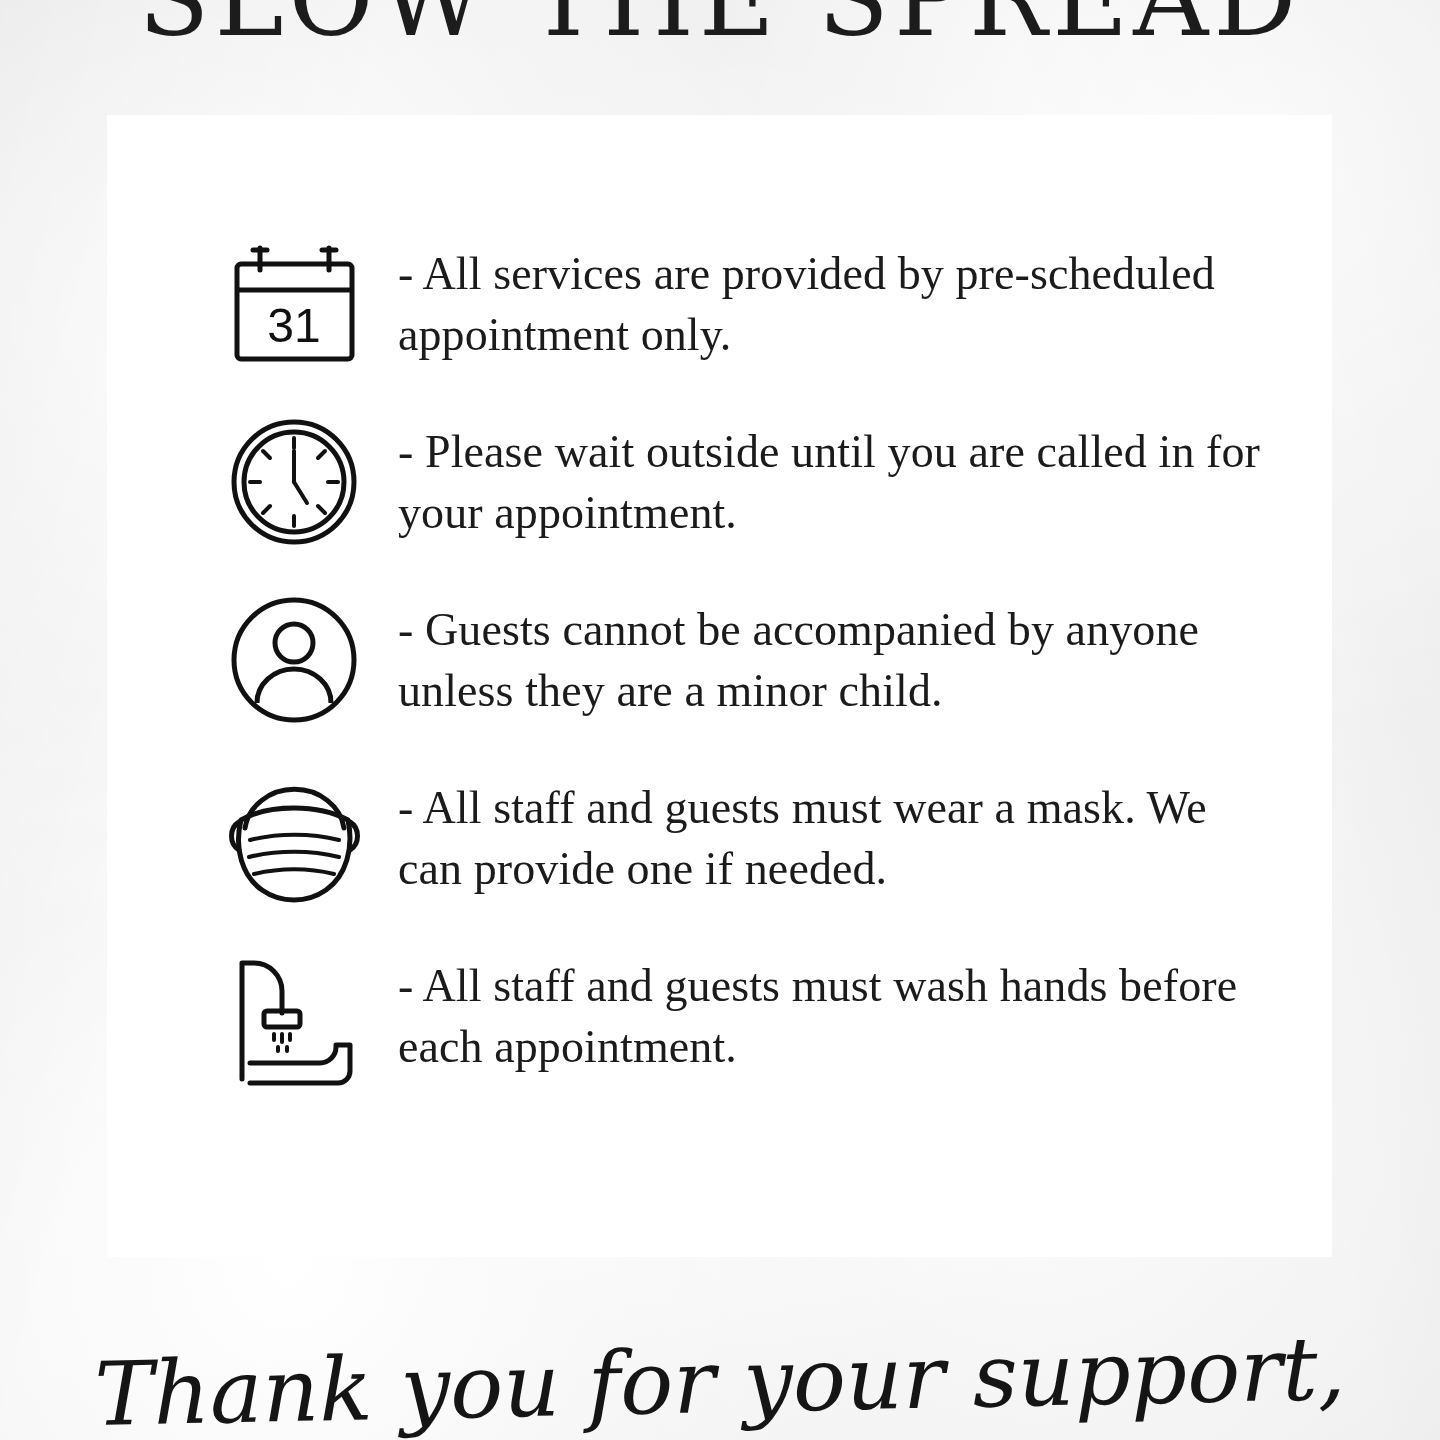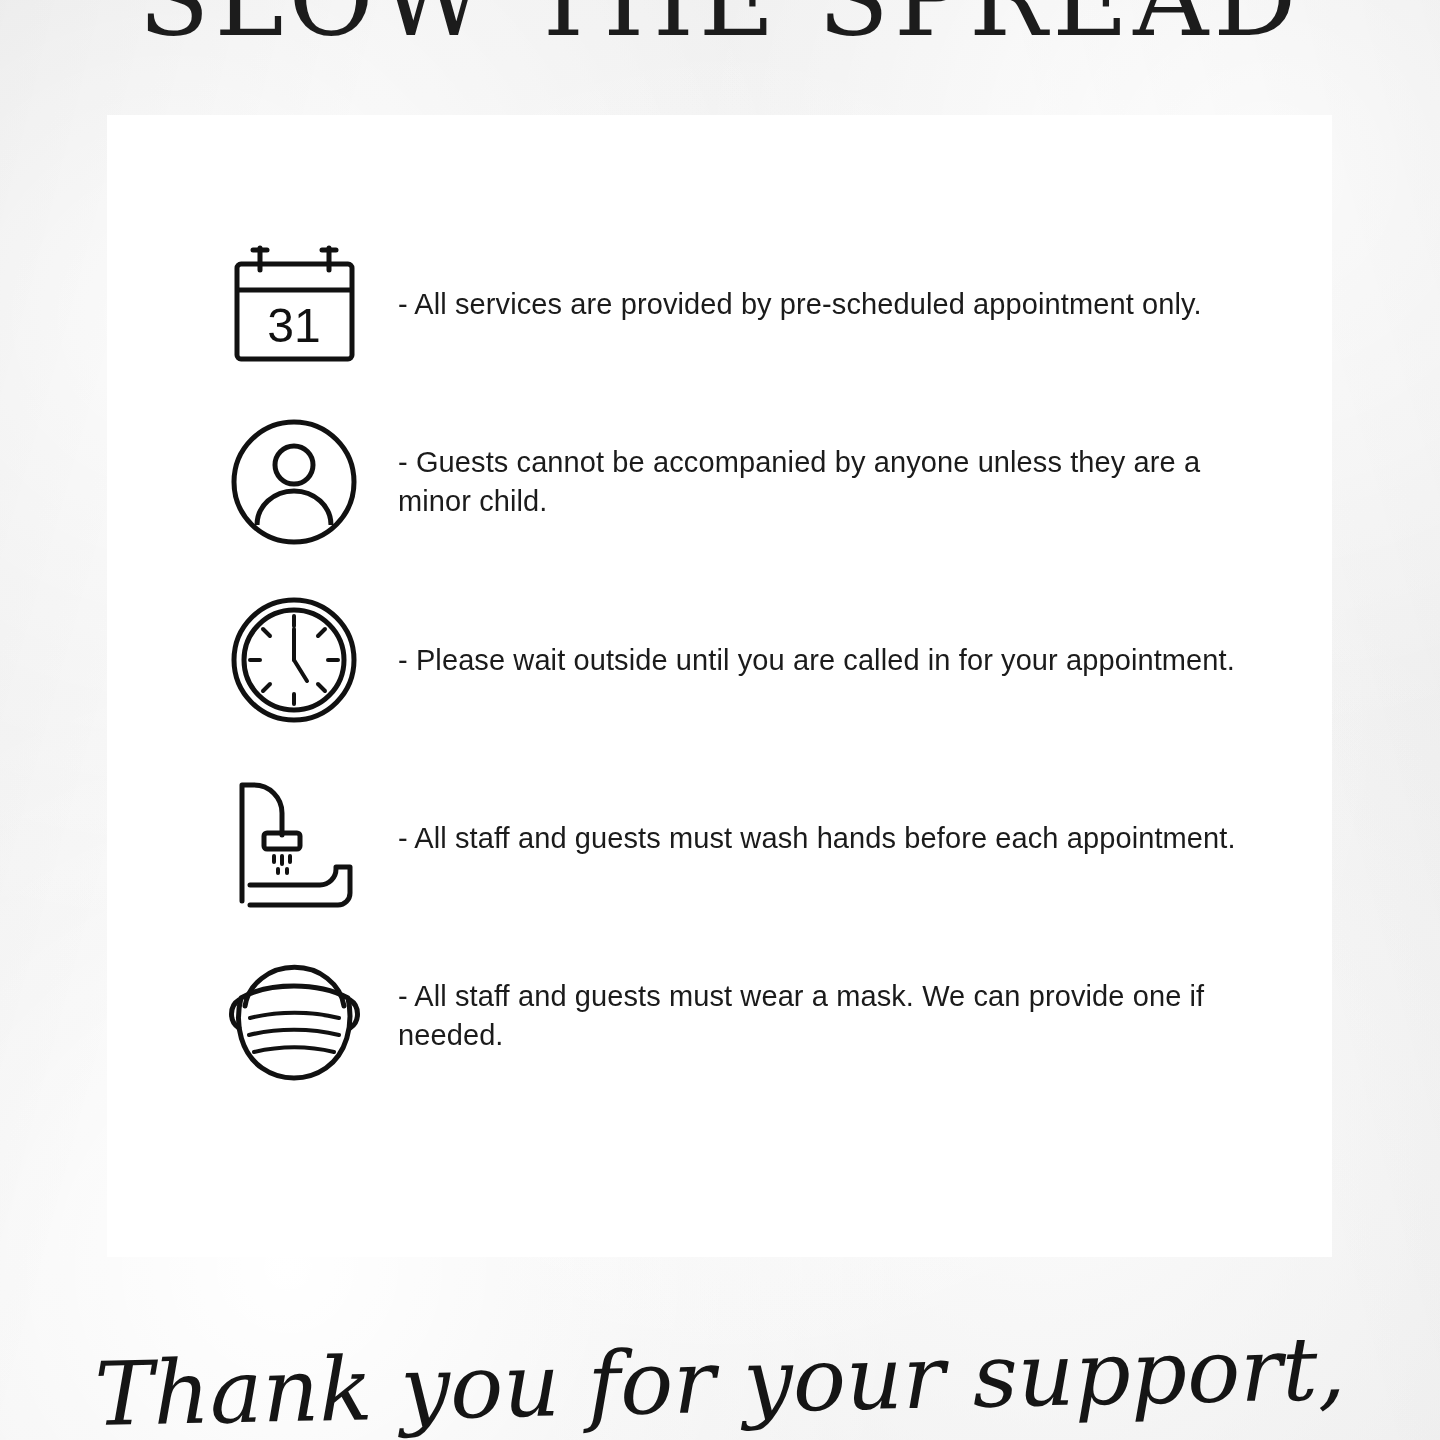--- a/index.html
+++ b/index.html
@@ -82,22 +82,22 @@
     width: 175px;
     flex: 0 0 175px;
     display: flex;
     align-items: flex-start;
     justify-content: center;
     color: #111;
   }
 
   .rule-text {
     flex: 1 1 auto;
-    font-family: Liberation Sans, sans-serif;
-    font-size: 29px;
+    font-family: Liberation Serif, serif;
+    font-size: 46px;
     line-height: 1.33;
     color: #1b1b1b;
     letter-spacing: 0.1px;
     padding-left: 16px;
     padding-right: 6px;
   }
 
   .signoff {
     position: absolute;
     left: 0;
@@ -130,31 +130,20 @@
             <rect x="10" y="22" width="115" height="95" rx="4"></rect>
             <line x1="10" y1="48" x2="125" y2="48"></line>
             <path d="M33 28 V6" stroke-linecap="round"></path>
             <path d="M102 28 V6" stroke-linecap="round"></path>
             <path d="M26 8 h14" stroke-linecap="round"></path>
             <path d="M95 8 h14" stroke-linecap="round"></path>
             <text x="67" y="100" font-family="Liberation Sans, sans-serif" font-size="48" fill="#111" stroke="none" text-anchor="middle">31</text>
           </svg>
         </div>
         <div class="rule-text">- All services are provided by pre-scheduled appointment only.</div>
-      </div>
-
-      <div class="rule">
-        <div class="rule-icon">
-          <svg width="135" height="135" viewBox="0 0 135 135" fill="none" stroke="#111" stroke-width="5">
-            <circle cx="67" cy="67" r="60"></circle>
-            <circle cx="67" cy="50" r="19"></circle>
-            <path d="M30 110 a37 34 0 0 1 74 0"></path>
-          </svg>
-        </div>
-        <div class="rule-text">- Guests cannot be accompanied by anyone unless they are a minor child.</div>
       </div>
 
       <div class="rule">
         <div class="rule-icon">
           <svg width="135" height="135" viewBox="0 0 135 135" fill="none" stroke="#111" stroke-width="5">
             <circle cx="67" cy="67" r="60"></circle>
             <circle cx="67" cy="67" r="50"></circle>
             <g stroke-width="4" stroke-linecap="round">
               <line x1="67" y1="23" x2="67" y2="33"></line>
               <line x1="67" y1="101" x2="67" y2="111"></line>
@@ -167,49 +156,60 @@
             </g>
             <line x1="67" y1="67" x2="67" y2="36" stroke-width="4" stroke-linecap="round"></line>
             <line x1="67" y1="67" x2="80" y2="88" stroke-width="4" stroke-linecap="round"></line>
           </svg>
         </div>
         <div class="rule-text">- Please wait outside until you are called in for your appointment.</div>
       </div>
 
       <div class="rule">
         <div class="rule-icon">
+          <svg width="135" height="135" viewBox="0 0 135 135" fill="none" stroke="#111" stroke-width="5">
+            <circle cx="67" cy="67" r="60"></circle>
+            <circle cx="67" cy="50" r="19"></circle>
+            <path d="M30 110 a37 34 0 0 1 74 0"></path>
+          </svg>
+        </div>
+        <div class="rule-text">- Guests cannot be accompanied by anyone unless they are a minor child.</div>
+      </div>
+
+      <div class="rule">
+        <div class="rule-icon">
+          <svg width="155" height="145" viewBox="0 0 155 145" fill="none" stroke="#111" stroke-width="5" stroke-linecap="round" stroke-linejoin="round">
+            <path d="M28 62 a50 45 0 0 1 99 0"></path>
+            <path d="M22 56 c-10 6 -10 22 0 28"></path>
+            <path d="M133 56 c10 6 10 22 0 28"></path>
+            <path d="M24 54 c14 -8 34 -12 53 -12 s39 4 54 12 c6 28 -2 56 -22 70 c-10 7 -22 10 -32 10 s-22 -3 -32 -10 c-20 -14 -28 -42 -21 -70 z"></path>
+            <path d="M33 74 c28 -7 61 -7 89 0" stroke-width="4"></path>
+            <path d="M32 91 c28 -7 62 -7 90 0" stroke-width="4"></path>
+            <path d="M37 108 c26 -6 55 -6 80 0" stroke-width="4"></path>
+          </svg>
+        </div>
+        <div class="rule-text">- All staff and guests must wear a mask. We can provide one if needed.</div>
+      </div>
+
+      <div class="rule">
+        <div class="rule-icon">
           <svg width="150" height="150" viewBox="0 0 150 150" fill="none" stroke="#111" stroke-width="5" stroke-linecap="round" stroke-linejoin="round">
             <path d="M22 138 V22 h12 a28 28 0 0 1 28 28 v22"></path>
             <rect x="44" y="70" width="36" height="16" rx="3"></rect>
             <g stroke-width="4">
               <line x1="54" y1="93" x2="54" y2="99"></line>
               <line x1="62" y1="93" x2="62" y2="101"></line>
               <line x1="70" y1="93" x2="70" y2="99"></line>
               <line x1="58" y1="106" x2="58" y2="110"></line>
               <line x1="67" y1="106" x2="67" y2="110"></line>
             </g>
             <path d="M30 122 h70 a16 16 0 0 0 16 -16 v-2 h14 v26 a12 12 0 0 1 -12 12 H30"></path>
           </svg>
         </div>
         <div class="rule-text">- All staff and guests must wash hands before each appointment.</div>
       </div>
 
-      <div class="rule">
-        <div class="rule-icon">
-          <svg width="155" height="145" viewBox="0 0 155 145" fill="none" stroke="#111" stroke-width="5" stroke-linecap="round" stroke-linejoin="round">
-            <path d="M28 62 a50 45 0 0 1 99 0"></path>
-            <path d="M22 56 c-10 6 -10 22 0 28"></path>
-            <path d="M133 56 c10 6 10 22 0 28"></path>
-            <path d="M24 54 c14 -8 34 -12 53 -12 s39 4 54 12 c6 28 -2 56 -22 70 c-10 7 -22 10 -32 10 s-22 -3 -32 -10 c-20 -14 -28 -42 -21 -70 z"></path>
-            <path d="M33 74 c28 -7 61 -7 89 0" stroke-width="4"></path>
-            <path d="M32 91 c28 -7 62 -7 90 0" stroke-width="4"></path>
-            <path d="M37 108 c26 -6 55 -6 80 0" stroke-width="4"></path>
-          </svg>
-        </div>
-        <div class="rule-text">- All staff and guests must wear a mask. We can provide one if needed.</div>
-      </div>
-
     </div>
   </div>
 
   <div class="signoff">Thank you for your support,</div>
 
 </div>
 
 </body></html>

